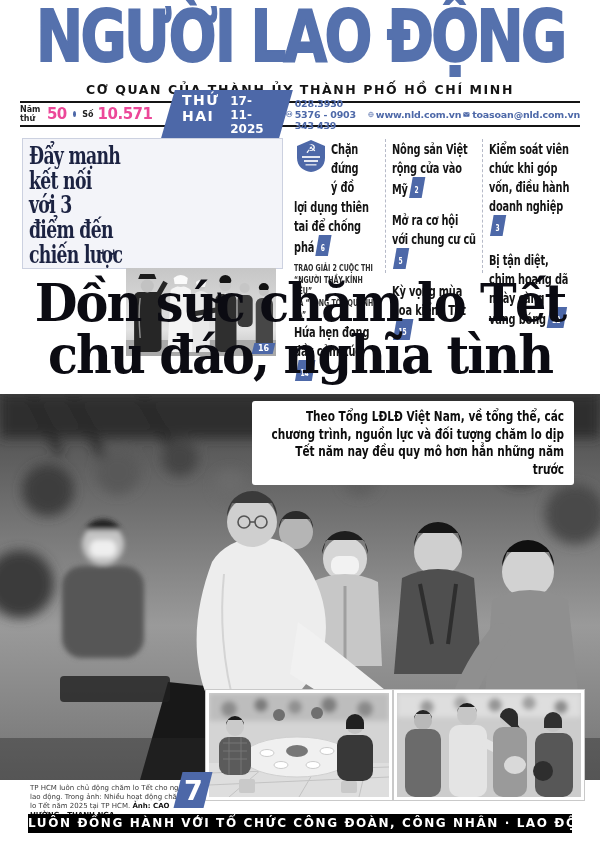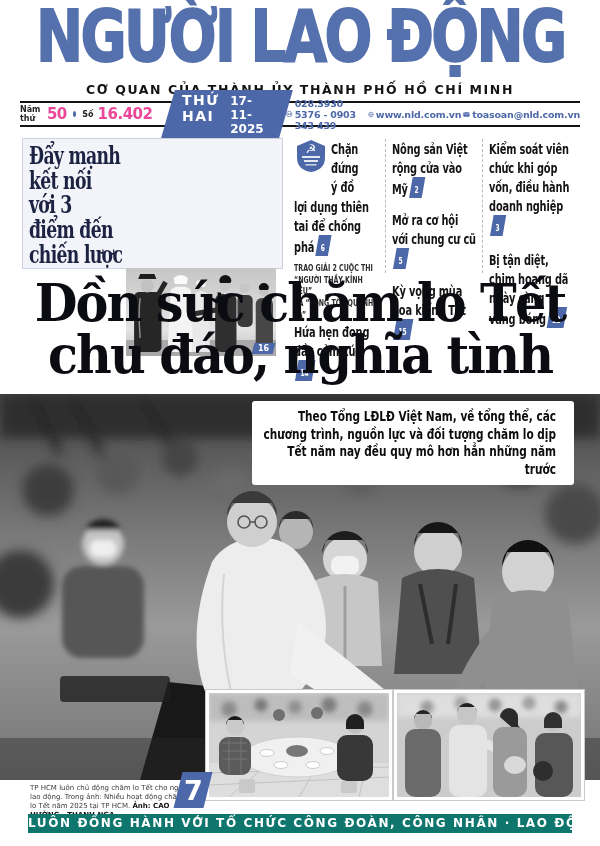--- a/index.html
+++ b/index.html
@@ -67,61 +67,61 @@
   
   .lead-headline{position:absolute;top:276px;left:0;width:600px;text-align:center;
                  font-family:"DejaVu Serif","Liberation Serif",serif;font-weight:bold;
                  font-size:53px;line-height:.99;letter-spacing:-2px;color:#0b0b12;
                  white-space:pre-line;transform:scaleX(.93);transform-origin:50% 0;}
 
   
   .hero{position:absolute;top:394px;left:0;width:600px;height:418px;}
   .hero-img{position:absolute;top:0;left:0;width:600px;height:386px;}
   .standfirst{position:absolute;top:7px;left:252px;width:322px;background:#fff;
-              border-radius:3px;padding:7px 2px;box-sizing:border-box;}
+              border-radius:3px;padding:7px 10px;box-sizing:border-box;}
   .standfirst-inner{width:386px;transform:scaleX(.78);transform-origin:100% 0;
                     margin-left:-84px;font-weight:bold;font-size:13.5px;line-height:1.3;
                     color:#0d0d0d;text-align:right;}
   .hero-strip{position:absolute;top:386px;left:0;width:600px;height:32px;background:#fff;}
   .hero-caption{position:absolute;top:390px;left:30px;width:160px;font-size:7px;
                 line-height:1.3;color:#3a3a3a;}
   .hero-caption .u{}
   .hero-caption .credit{font-weight:bold;color:#111;}
   .page7{position:absolute;top:378px;left:178px;width:30px;height:36px;background:#4d68a8;
          transform:skewX(-14deg);display:flex;align-items:center;justify-content:center;z-index:3;}
   .page7 span{transform:skewX(14deg);color:#fff;font-weight:bold;font-size:27px;line-height:1;}
   .inset{position:absolute;top:296px;border:3px solid #fff;outline:1px solid #c9c9c9;
          background:#d8d8d8;z-index:2;}
   .inset svg{display:block;}
   .inset1{left:206px;}
   .inset2{left:394px;}
 
   
-  .footerbar{position:absolute;top:814px;left:28px;width:544px;height:19px;background:#0f766e;
+  .footerbar{position:absolute;top:814px;left:28px;width:544px;height:19px;background:#000000;
              text-align:center;color:#fff;font-weight:bold;font-size:12px;letter-spacing:1.6px;
              line-height:19px;white-space:nowrap;}
   .clear{clear:both;}
 </style>
 </head>
 <body>
 
 <div class="page">
 
   <div class="masthead">
     <div class="logo">NGƯỜI LAO ĐỘNG</div>
   </div>
   <div class="tagline">CƠ QUAN CỦA THÀNH ỦY THÀNH PHỐ HỒ CHÍ MINH</div>
 
   <div class="infobar">
     <div class="issue">
       <span class="lbl">Năm thứ</span>
       <span class="val">50</span>
       <span class="bullet"></span>
       <span class="lbl">Số</span>
-      <span class="val">16.402</span>
+      <span class="val">10.571</span>
     </div>
     <div class="datebox">
       <div class="dateinner">
         <span class="dayname">THỨ HAI</span>
         <span class="dateval">17-11-2025</span>
       </div>
     </div>
     <div class="contacts">
       <svg width="14" height="14" viewBox="0 0 14 14">
         <circle cx="7" cy="7" r="6" fill="none" stroke="#4d68a8" stroke-width="1.4"></circle>

